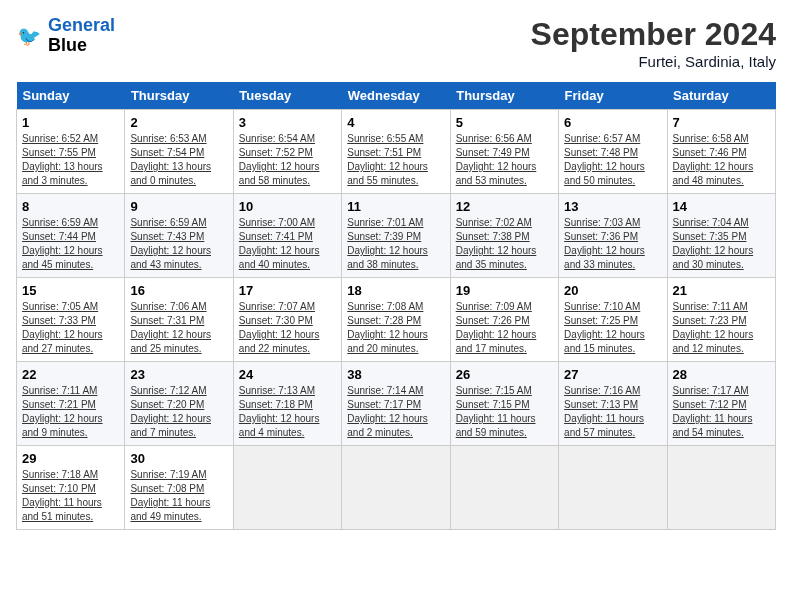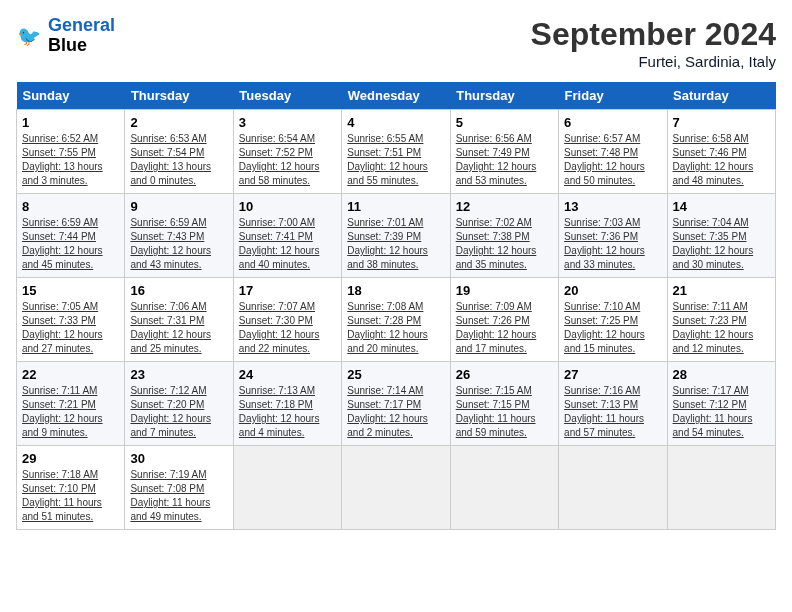--- a/index.html
+++ b/index.html
@@ -311,21 +311,21 @@
   </td>
         <td>
     <span class="day-num">24</span>
     <div class="day-info">
       Sunrise: 7:13 AM<br>
       Sunset: 7:18 PM<br>
       Daylight: 12 hours and 4 minutes.
     </div>
   </td>
         <td>
-    <span class="day-num">25</span>
+    <span class="day-num">38</span>
     <div class="day-info">
       Sunrise: 7:14 AM<br>
       Sunset: 7:17 PM<br>
       Daylight: 12 hours and 2 minutes.
     </div>
   </td>
         <td>
     <span class="day-num">26</span>
     <div class="day-info">
       Sunrise: 7:15 AM<br>

